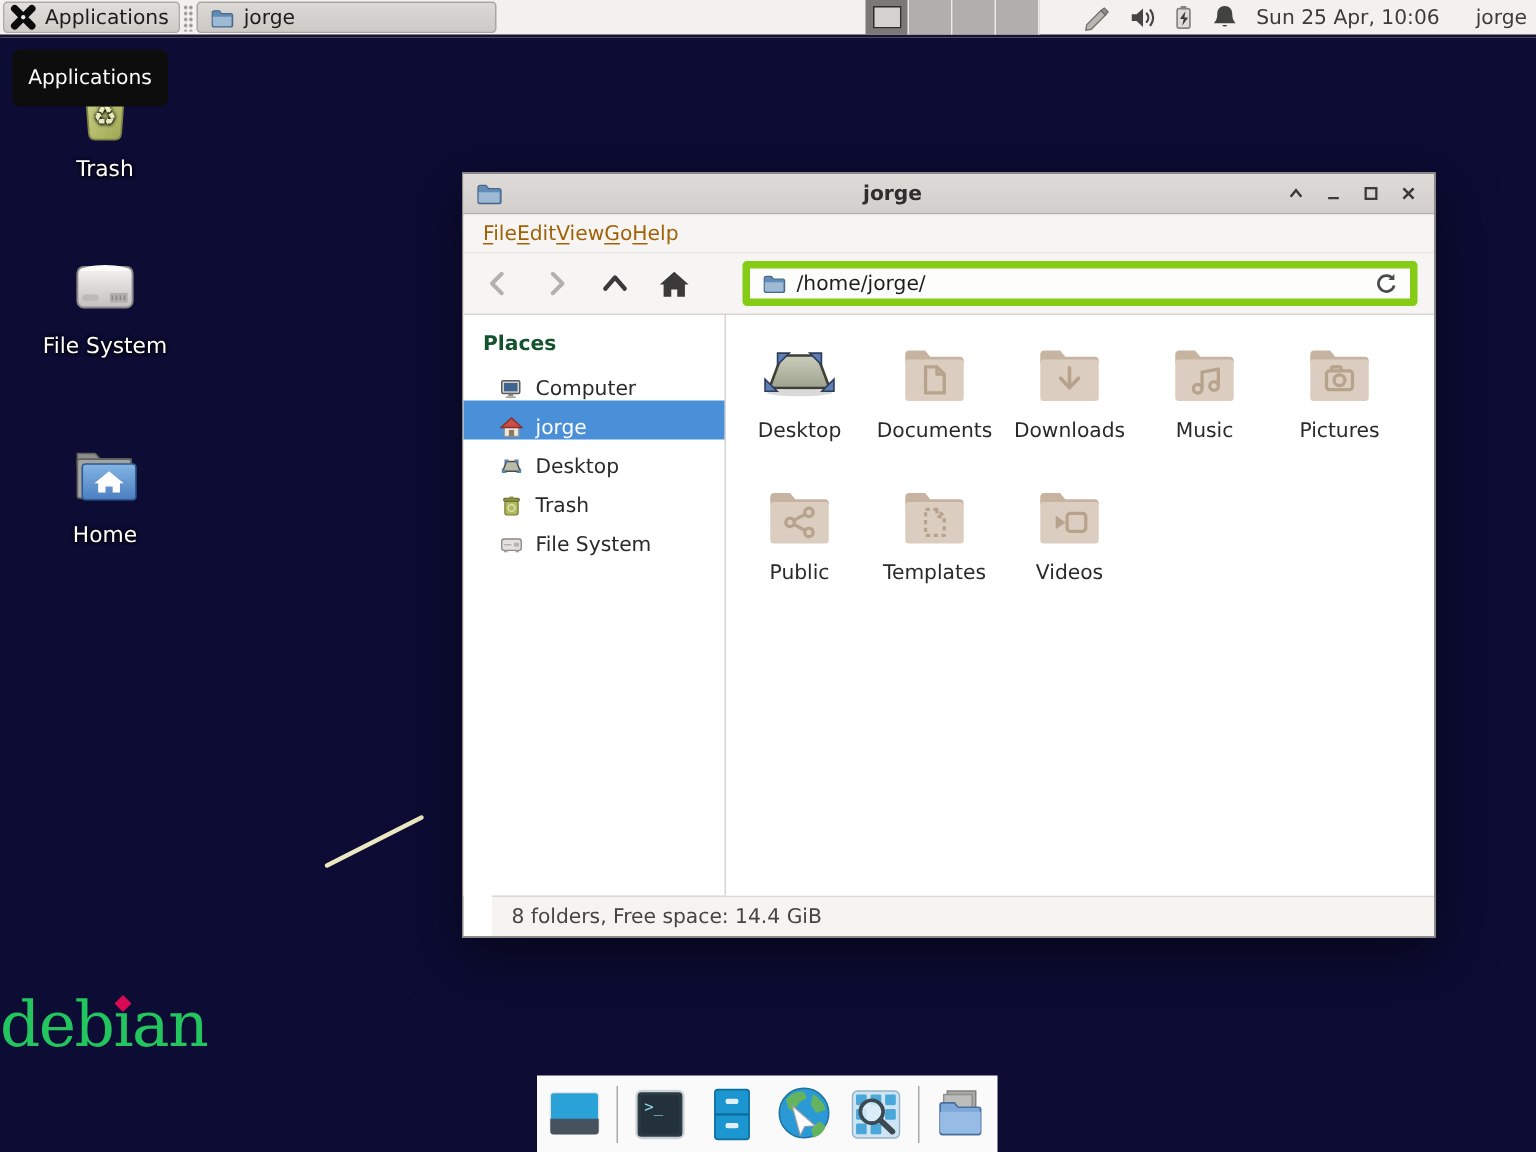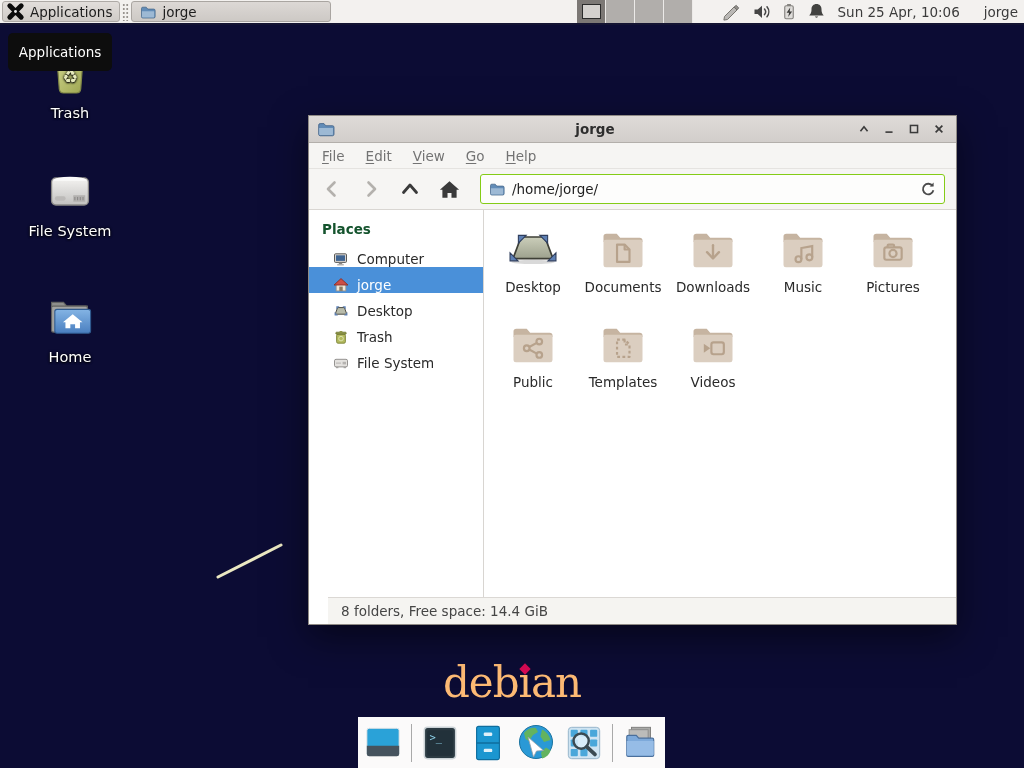--- a/index.html
+++ b/index.html
@@ -37,44 +37,44 @@
   
   .desk-icon { position:absolute; width:100px; display:flex; flex-direction:column; align-items:center;
     color:#fff; font-size:14.5px; text-shadow:0 1px 2px #000, 0 0 3px #000; }
   .desk-icon .glyph { height:56px; display:flex; align-items:flex-end; justify-content:center; }
   .desk-icon .lbl { margin-top:5px; }
   #desk-trash { left:20px; top:44px; }
   #desk-fs    { left:20px; top:162px; }
   #desk-home  { left:20px; top:288px;justify-content:space-between; }
 
   
-  .deb-logo { position:absolute; left:0; top:658px; width:1024px; display:flex; justify-content:center;
-    font-family:"DejaVu Serif", serif; font-size:42px; color:#fdba74; letter-spacing:-1px; }
+  .deb-logo { position:absolute; left:0; top:658px; width:1024px; display:flex; 
+    font-family:"DejaVu Serif", serif; font-size:42px; color:#22c55e; letter-spacing:-1px; }
   .deb-i { position:relative; display:inline-block; }
   .deb-diamond { position:absolute; left:50%; top:7px; width:8px; height:8px; background:#d70a53;
     transform:translateX(-50%) rotate(45deg); }
 
   .line-artifact { position:absolute; left:210px; top:537px; }
 
   
   .window { position:absolute; left:308px; top:115px; width:649px; height:510px; background:#fff;
     border:1px solid #8f8a85; box-shadow:0 12px 34px rgba(0,0,0,0.5); display:flex; flex-direction:column; }
   .titlebar { height:27px; background:linear-gradient(#dfdbd8,#d2cecb); border-bottom:1px solid #b3afab;
     display:flex; align-items:center; padding:0 8px; flex:0 0 auto; }
   .title { flex:1; text-align:center; font-weight:bold; font-size:13.5px; color:#2e2e2e; }
   .tb-btns { display:flex; align-items:center; gap:7px; }
   .tb-btn { width:18px; height:18px; display:flex; align-items:center; justify-content:center; }
   .menubar { height:26px; background:#f6f5f3; border-bottom:1px solid #e5e3e0; display:flex;
-    align-items:center; padding-left:13px; gap:21px; font-size:13.5px; color:#737373; flex:0 0 auto; }
+    align-items:center; padding-left:13px; font-size:13.5px; color:#a16207; flex:0 0 auto; }
   .menubar u { text-underline-offset:2px; }
   .toolbar { height:41px; background:#f6f5f3; border-bottom:1px solid #d9d6d2; display:flex;
     align-items:center; padding:0 11px; gap:15px; flex:0 0 auto; }
   .nav { width:24px; height:24px; display:flex; align-items:center; justify-content:center; }
-  .addressbar { flex:1; height:30px; background:#fdfdfc; border:1px solid #84cc16; border-radius:3px;
-    display:flex; align-items:center; gap:7px; padding:0 8px; font-size:13.5px; color:#1d1d1d; margin-left:4px; }
+  .addressbar { flex:1; height:30px; background:#fdfdfc; border:5px solid #84cc16; border-radius:3px;
+    display:flex; align-items:center; gap:7px; padding:0 8px; font-size:13.5px; color:#1d1d1d; margin-left:19px; }
   .addressbar .path { flex:1; }
   .body-row { flex:1; display:flex; min-height:0; }
   .sidebar { width:175px; background:#fff; border-right:1px solid #d8d5d1; padding-top:7px;
     font-size:13.5px; color:#2a2a2a; flex:0 0 auto; }
   .side-header { font-weight:bold; height:24px; display:flex; align-items:center; padding-left:13px; color:#14532d; }
   .side-header.devices { margin-top:6px; }
   .side-item { height:26px; display:flex; align-items:flex-end; gap:8px; padding-left:24px; }
   .side-item.selected { background:#4a90d9; color:#fff; }
   .main { flex:1; background:#fff; position:relative; overflow:hidden; }
   .grid { display:grid; grid-template-columns:repeat(5,90px); padding:14px 0 0 4px; grid-auto-rows:95px; }

